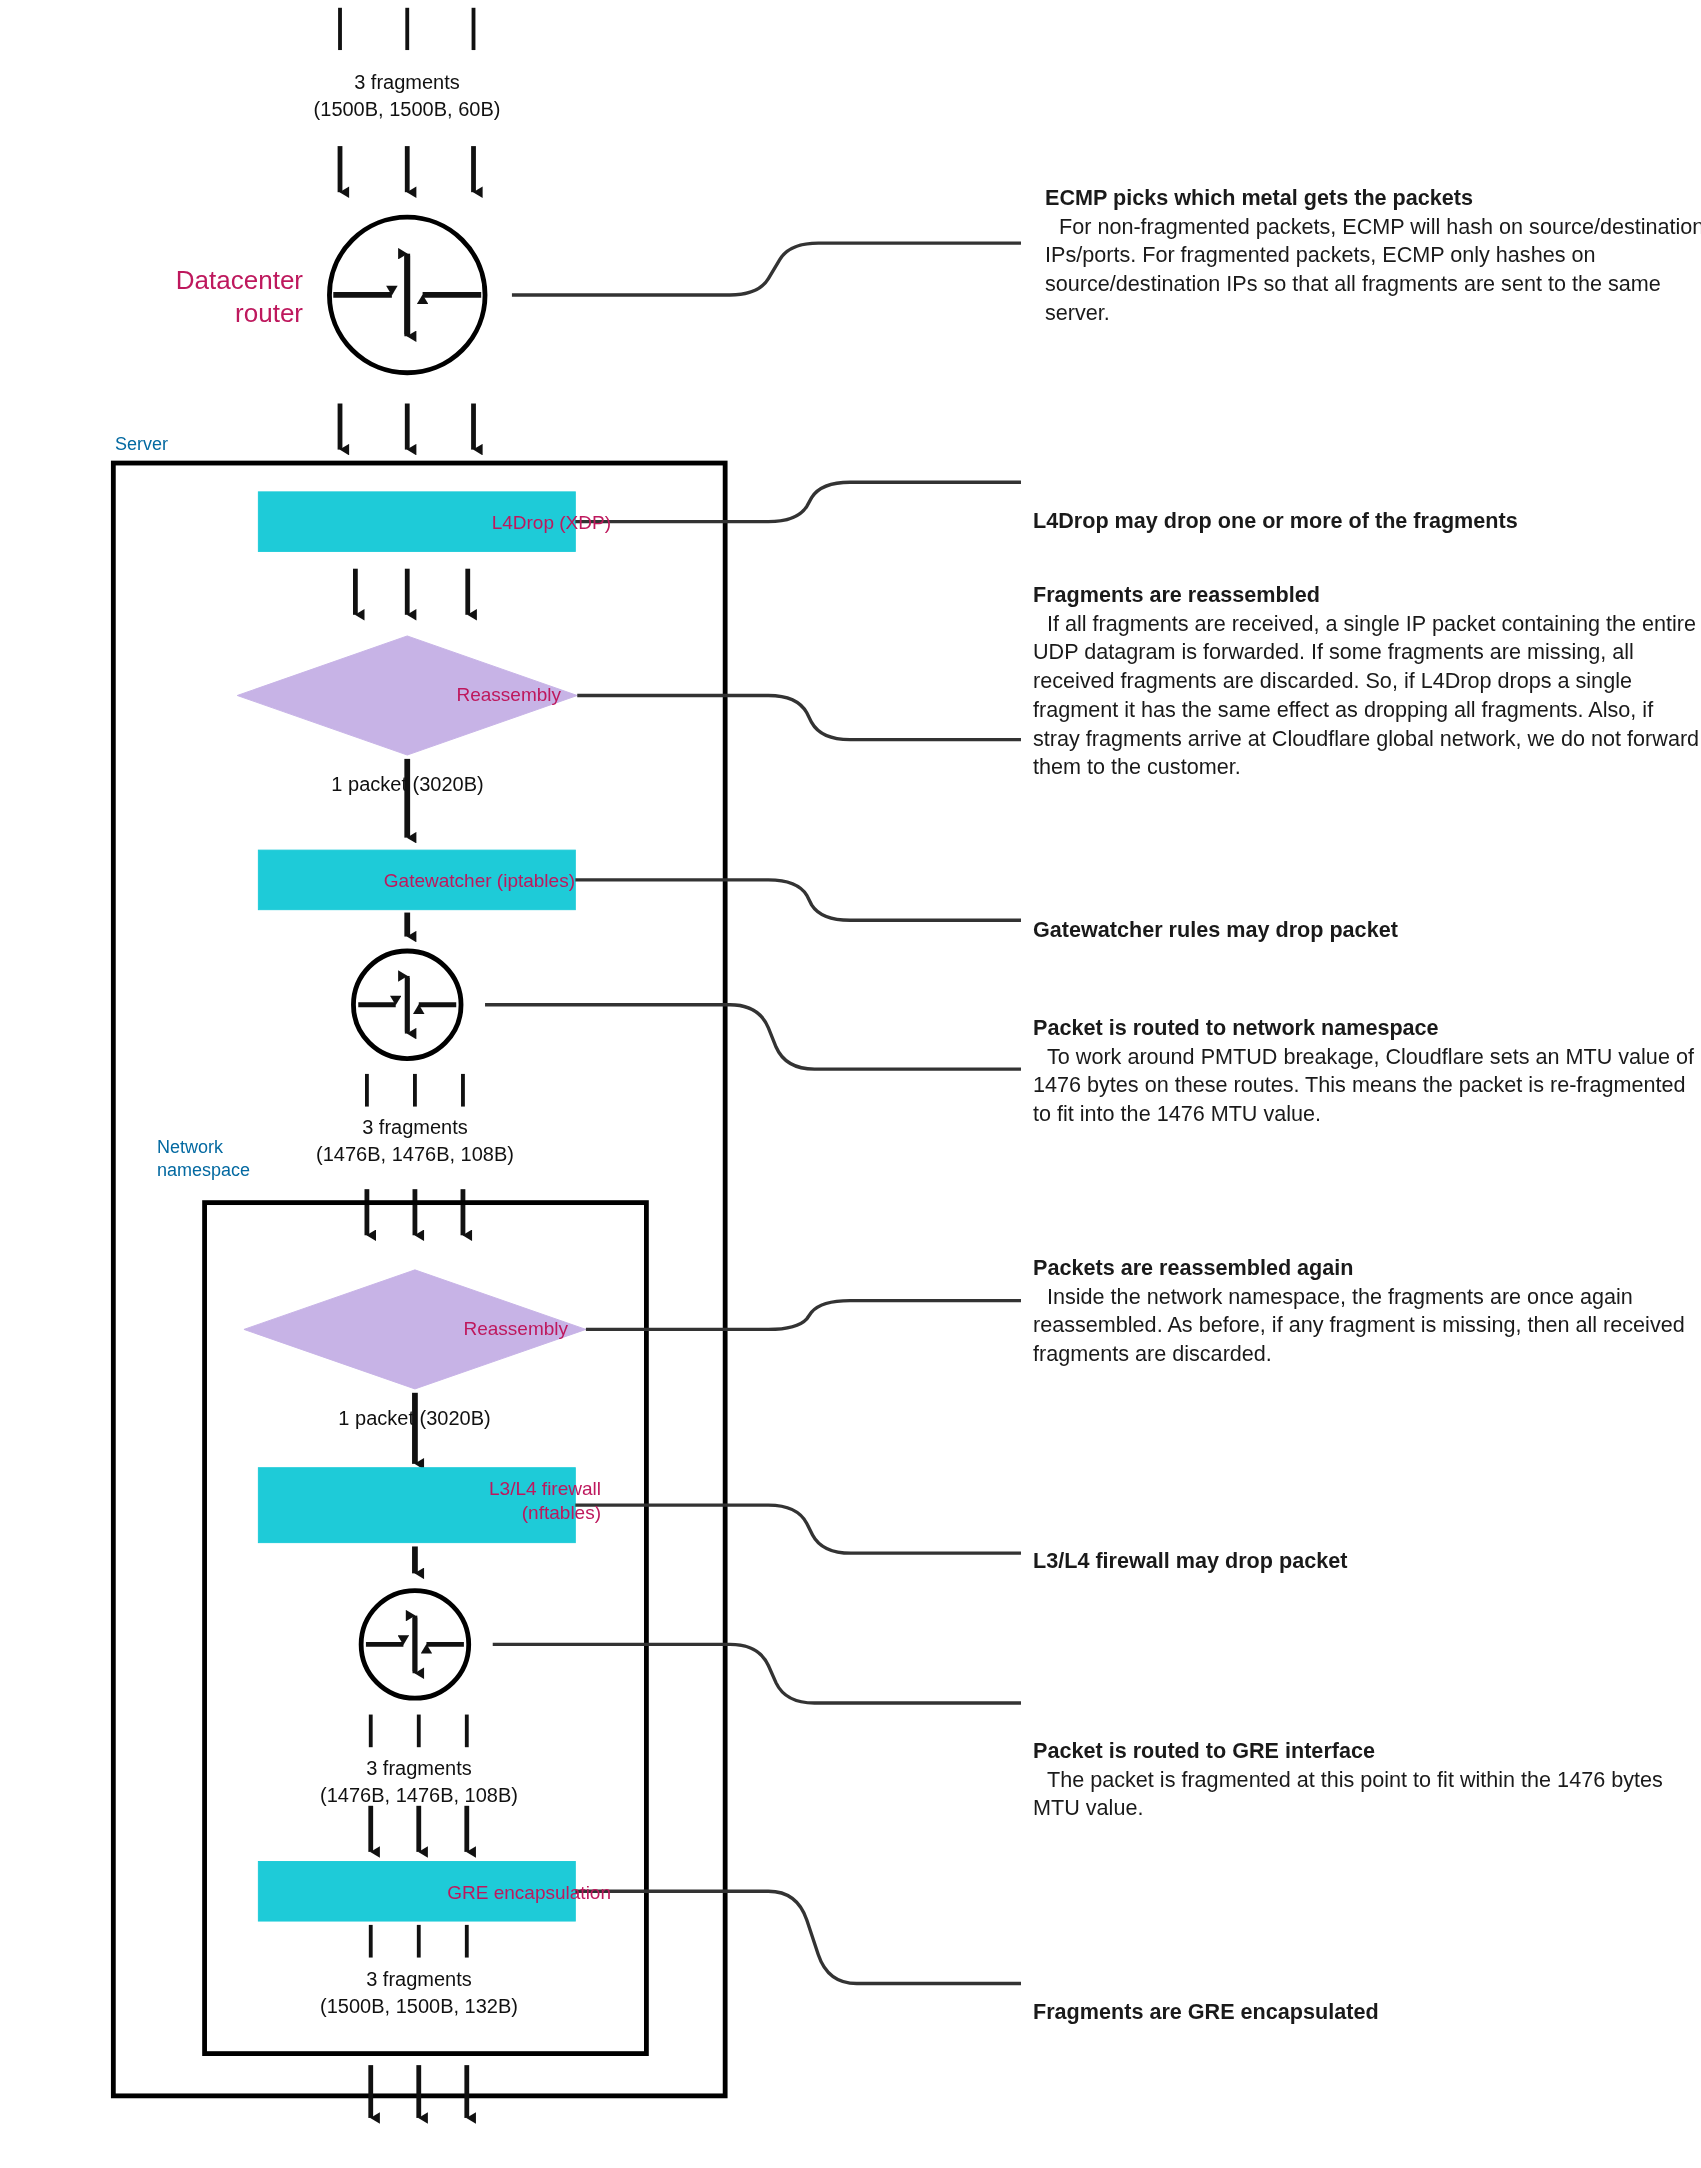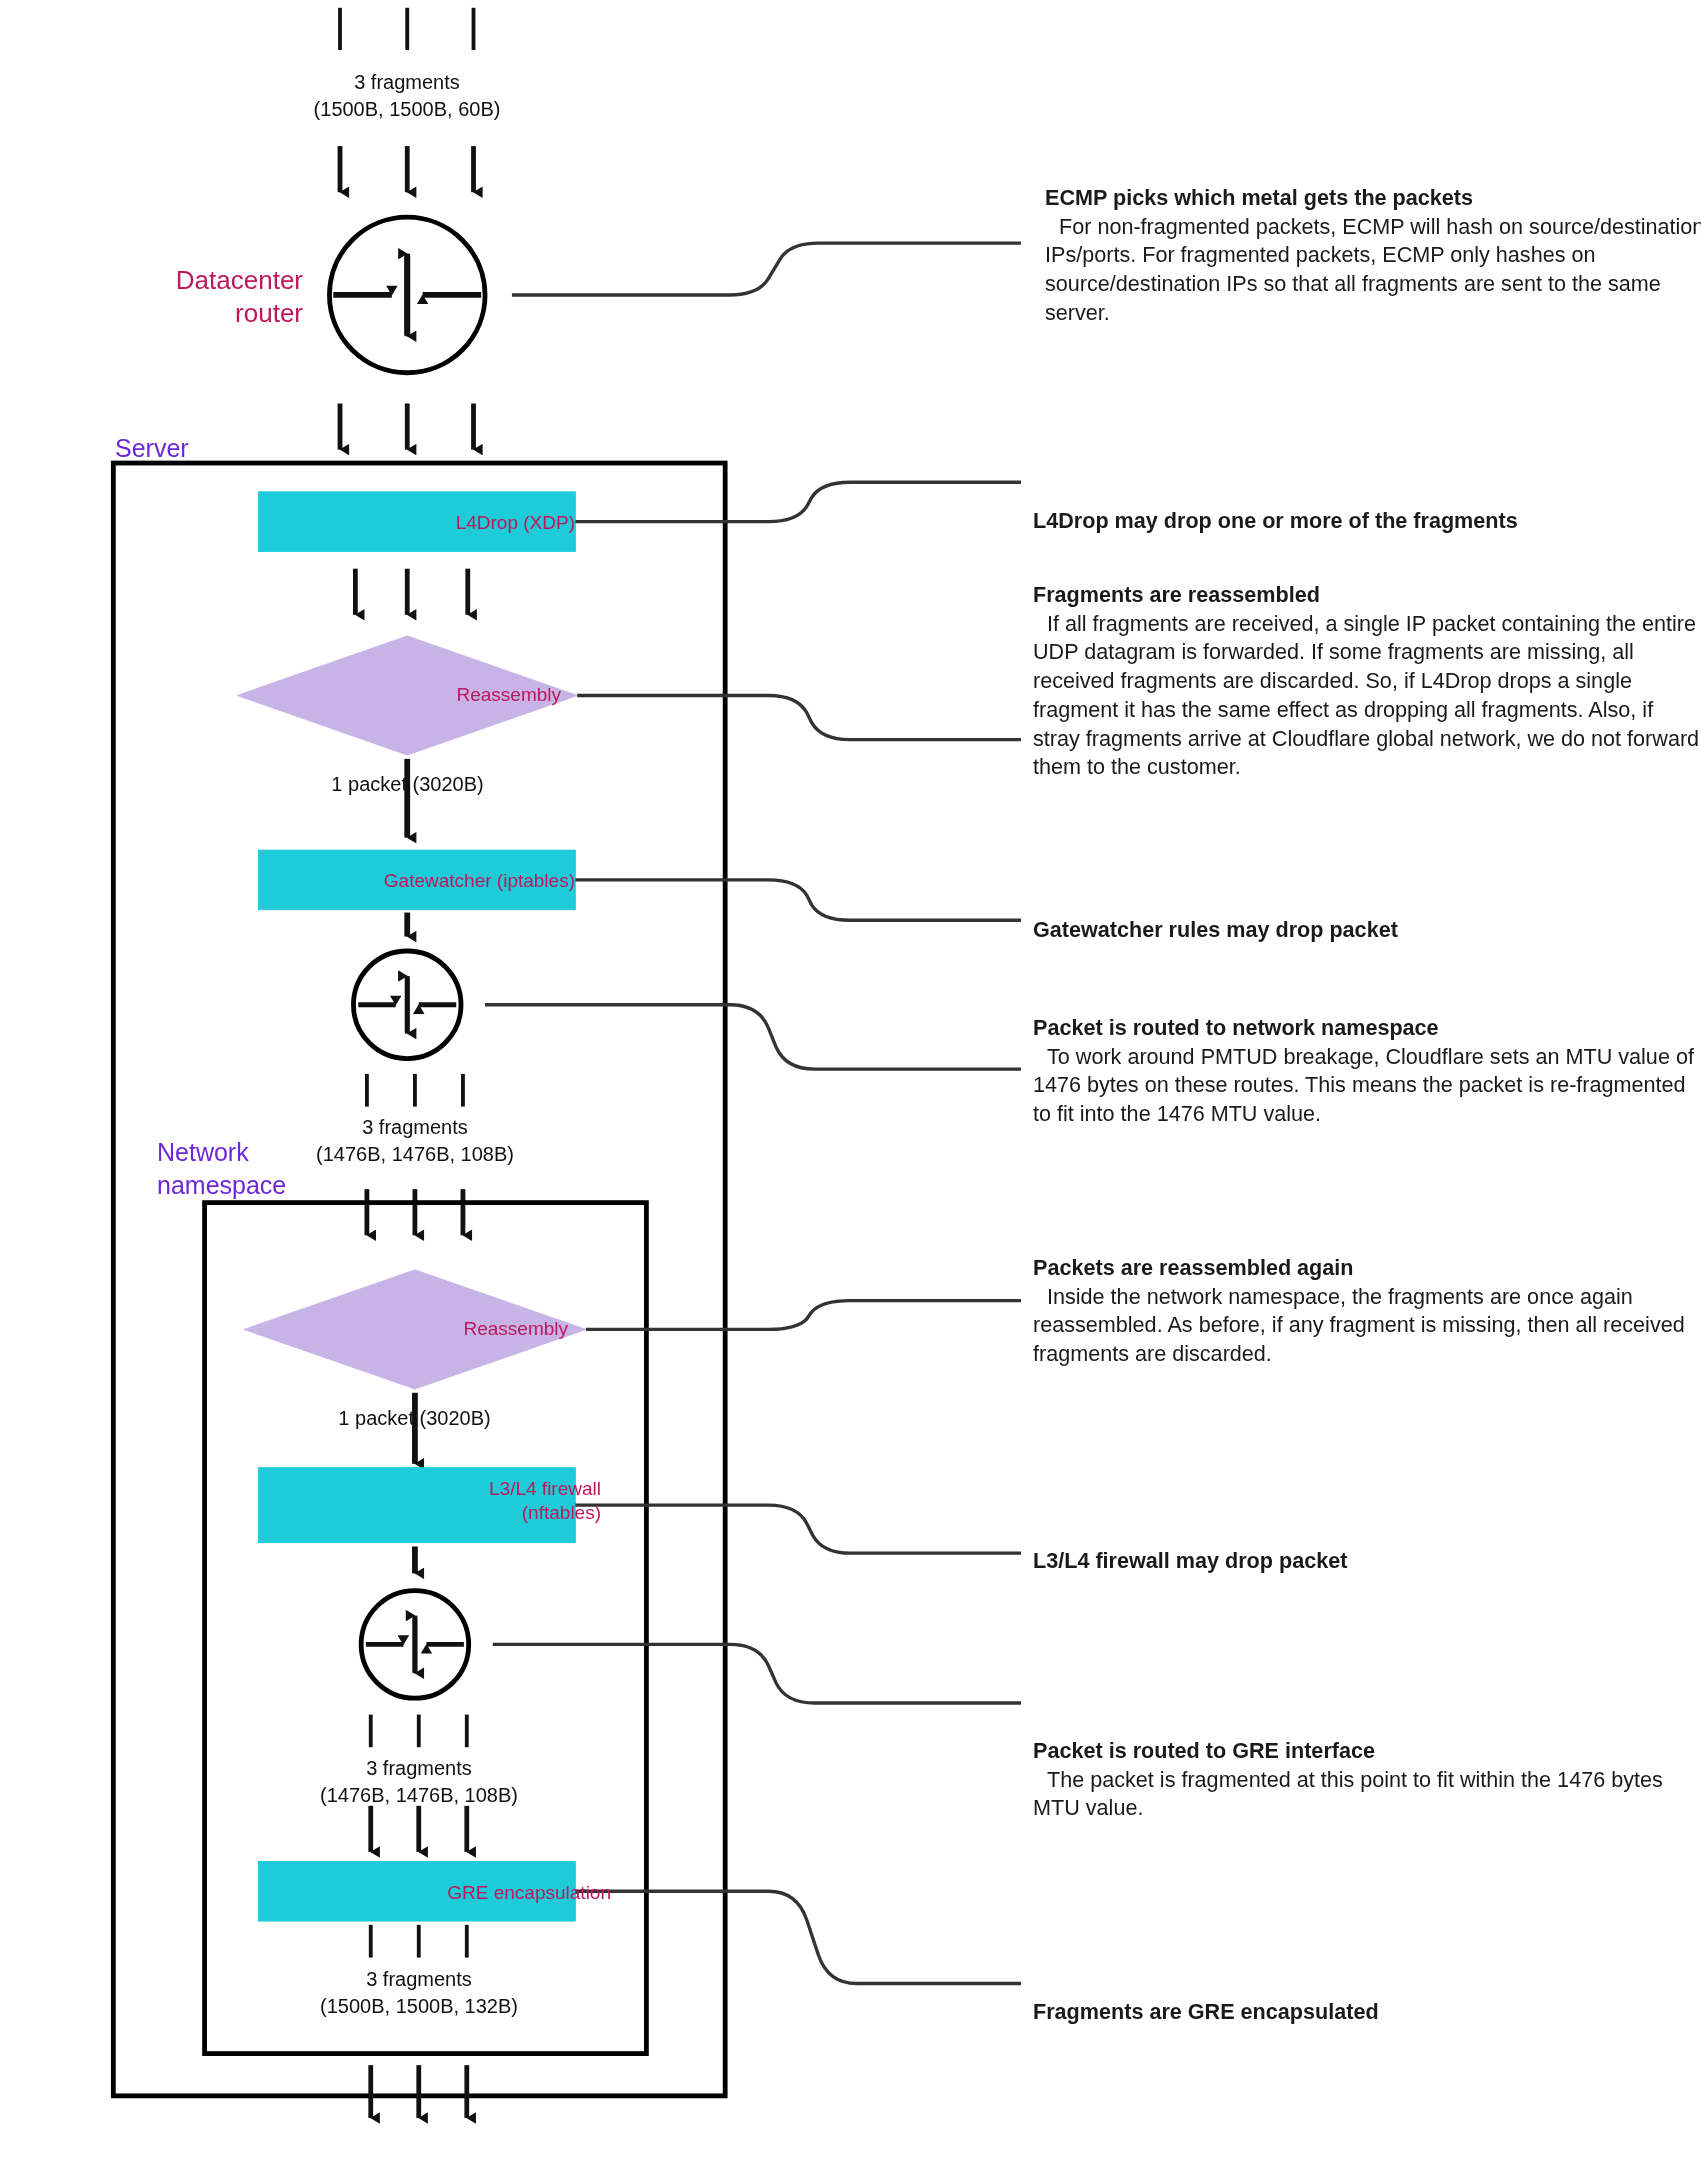--- a/index.html
+++ b/index.html
@@ -46,22 +46,22 @@
   }
   .flowlabel {
     position: absolute;
     text-align: center;
     font-size: 20px;
     line-height: 1.35;
     color: #111;
   }
   .boxlabel {
     position: absolute;
-    font-size: 25px;
-    color: #6d28d9;
+    font-size: 18px;
+    color: #0369a1;
   }
 </style>
 </head>
 <body>
 
 <div id="page">
 
   <svg class="layer" viewBox="0 0 1771 2257">
     <defs>
       <marker id="arrowThick" viewBox="0 0 12 12" refX="6" refY="10.5" markerWidth="12" markerHeight="12" orient="auto-start-reverse" markerUnits="userSpaceOnUse">
@@ -204,21 +204,21 @@
   </svg>
 
   <div class="flowlabel" style="left: 215px; top: 69px; width: 384px; white-space: pre-line;">3 fragments
 (1500B, 1500B, 60B)</div>
 
   <div class="node-label" style="left: 92px; top: 264px; width: 211px; font-size: 26px; white-space: pre-line;">Datacenter
 router</div>
 
   <div class="boxlabel" style="left: 115px; top: 434px; white-space: pre-line;">Server</div>
 
-  <div class="node-label" style="left: 258px; top: 511px; width: 317px; white-space: pre-line;">L4Drop (XDP)</div>
+  <div class="node-label" style="left: 258px; top: 511px; width: 317px; white-space: pre-line; padding-left: 36px;">L4Drop (XDP)</div>
 
   <div class="node-label" style="left: 254px; top: 683px; width: 307px; white-space: pre-line;">Reassembly</div>
 
   <div class="flowlabel" style="left: 254px; top: 771px; width: 307px; white-space: pre-line;">1 packet (3020B)</div>
 
   <div class="node-label" style="left: 258px; top: 869px; width: 317px; white-space: pre-line;">Gatewatcher (iptables)</div>
 
   <div class="flowlabel" style="left: 223px; top: 1114px; width: 384px; white-space: pre-line;">3 fragments
 (1476B, 1476B, 108B)</div>
 

